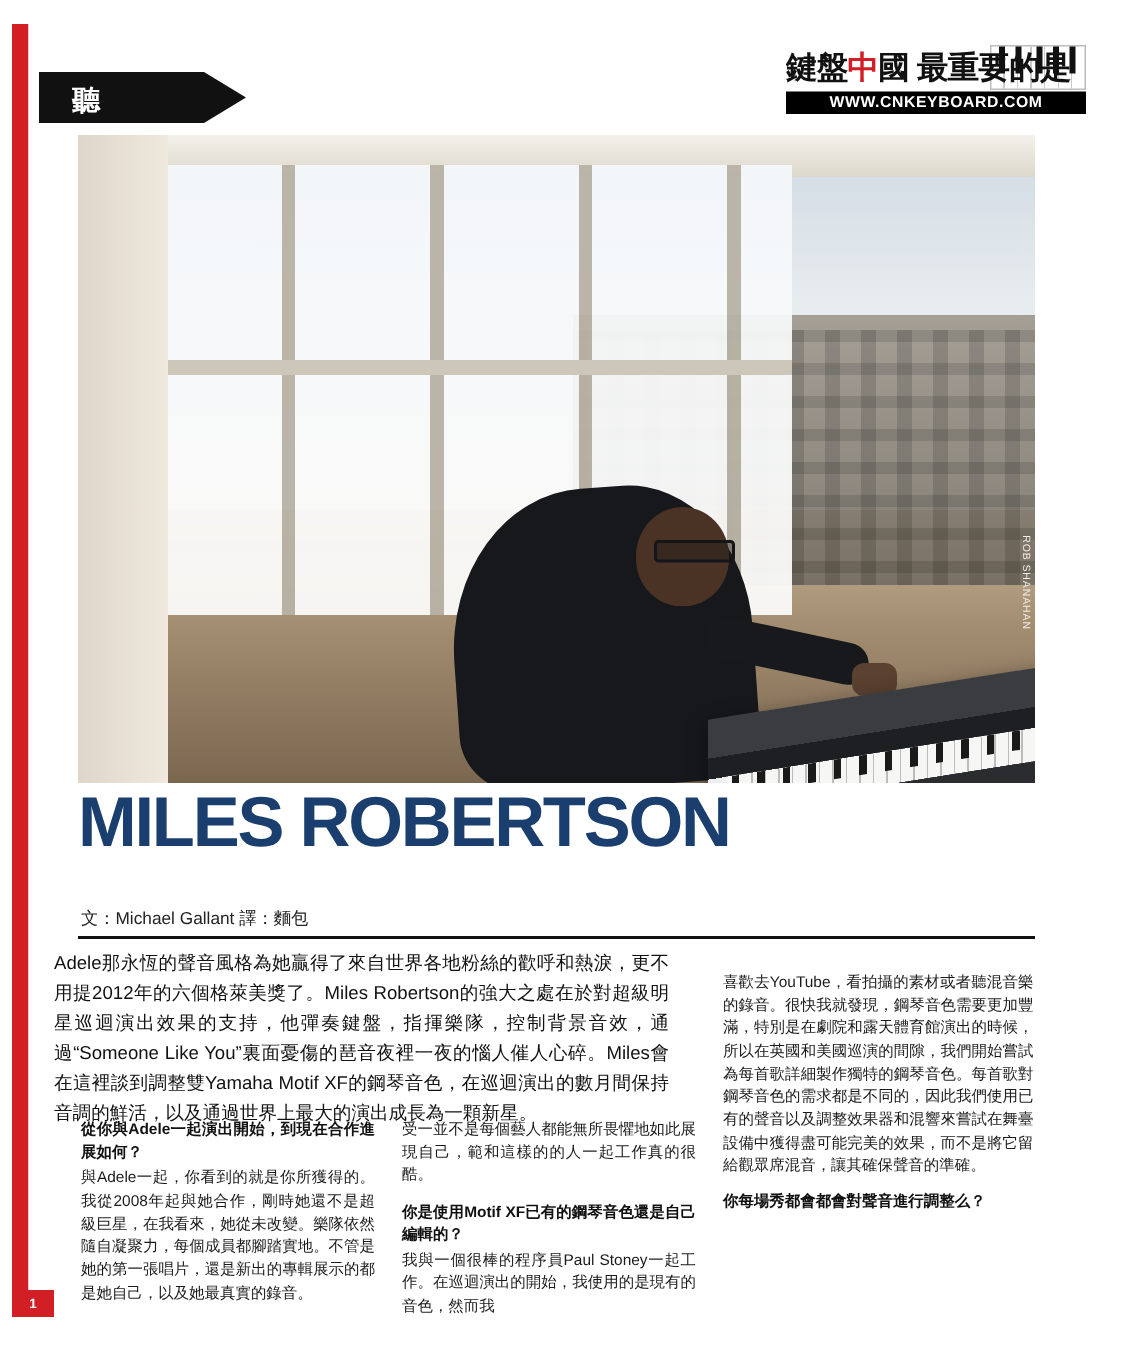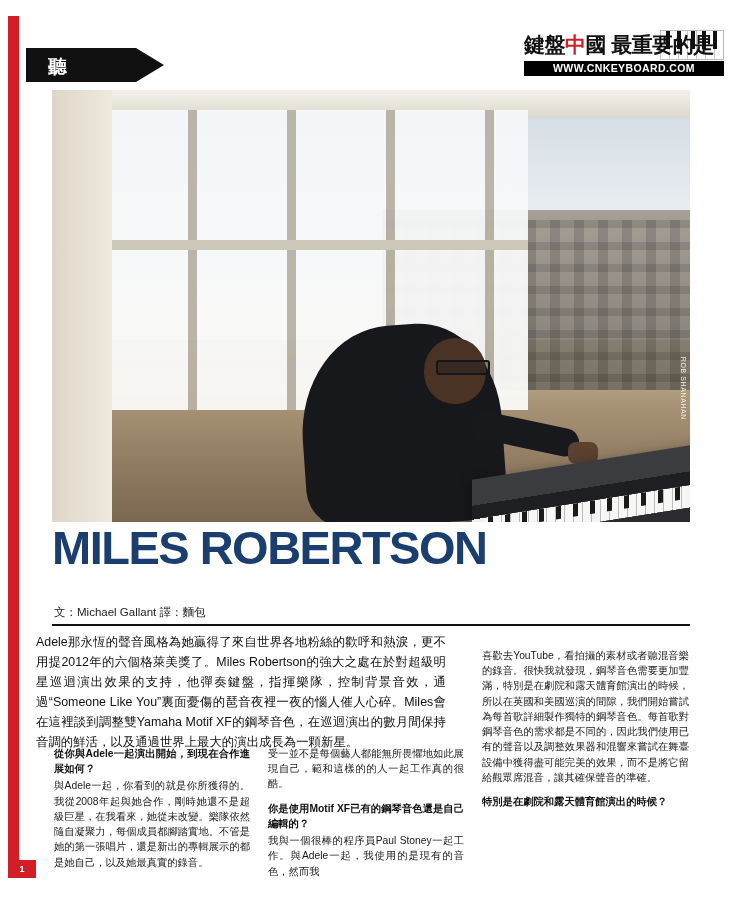--- a/index.html
+++ b/index.html
@@ -392,23 +392,23 @@
   <div class="deck">Adele那永恆的聲音風格為她贏得了來自世界各地粉絲的歡呼和熱淚，更不用提2012年的六個格萊美獎了。Miles Robertson的強大之處在於對超級明星巡迴演出效果的支持，他彈奏鍵盤，指揮樂隊，控制背景音效，通過“Someone Like You”裏面憂傷的琶音夜裡一夜的惱人催人心碎。Miles會在這裡談到調整雙Yamaha Motif XF的鋼琴音色，在巡迴演出的數月間保持音調的鮮活，以及通過世界上最大的演出成長為一顆新星。</div>
 
   <div class="col col-1">
     <span class="q">從你與Adele一起演出開始，到現在合作進展如何？</span>
     <span class="a">與Adele一起，你看到的就是你所獲得的。我從2008年起與她合作，剛時她還不是超級巨星，在我看來，她從未改變。樂隊依然隨自凝聚力，每個成員都腳踏實地。不管是她的第一張唱片，還是新出的專輯展示的都是她自己，以及她最真實的錄音。</span>
   </div>
 
   <div class="col col-2">
     <span class="a">受一並不是每個藝人都能無所畏懼地如此展現自己，範和這樣的的人一起工作真的很酷。</span>
     <span class="q">你是使用Motif XF已有的鋼琴音色還是自己編輯的？</span>
-    <span class="a">我與一個很棒的程序員Paul Stoney一起工作。與Adele一起，我使用的是現有的音色，然而我</span>
+    <span class="a">我與一個很棒的程序員Paul Stoney一起工作。在巡迴演出的開始，我使用的是現有的音色，然而我</span>
   </div>
 
   <div class="col col-3">
     <span class="a">喜歡去YouTube，看拍攝的素材或者聽混音樂的錄音。很快我就發現，鋼琴音色需要更加豐滿，特別是在劇院和露天體育館演出的時候，所以在英國和美國巡演的間隙，我們開始嘗試為每首歌詳細製作獨特的鋼琴音色。每首歌對鋼琴音色的需求都是不同的，因此我們使用已有的聲音以及調整效果器和混響來嘗試在舞臺設備中獲得盡可能完美的效果，而不是將它留給觀眾席混音，讓其確保聲音的準確。</span>
-    <span class="q">特別是在劇院和露天體育館演出的時候？</span>
+    <span class="q">你每場秀都會都會對聲音進行調整么？</span>
   </div>
 
   <div class="folio">1</div>
 
 </div>
 
 </body></html>

